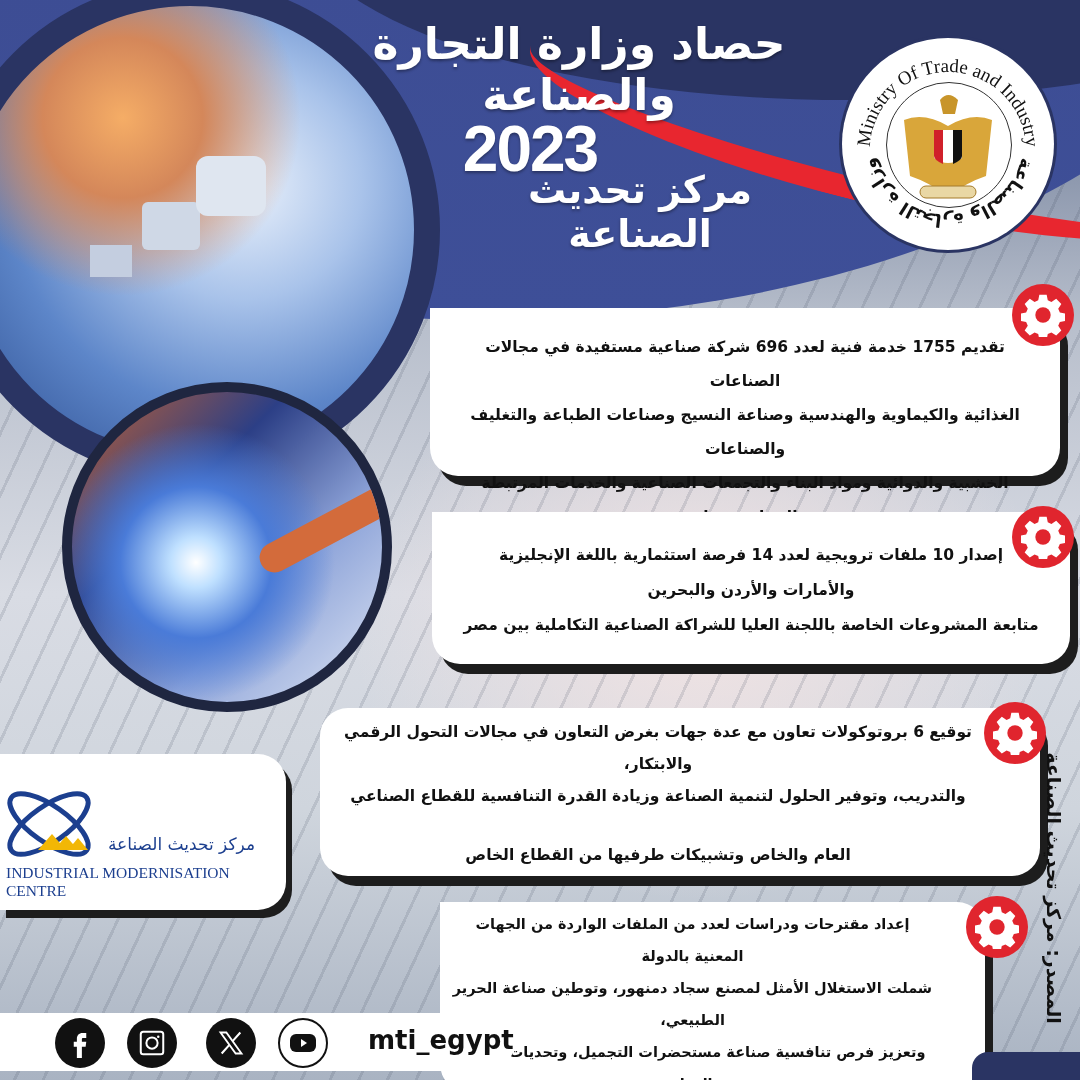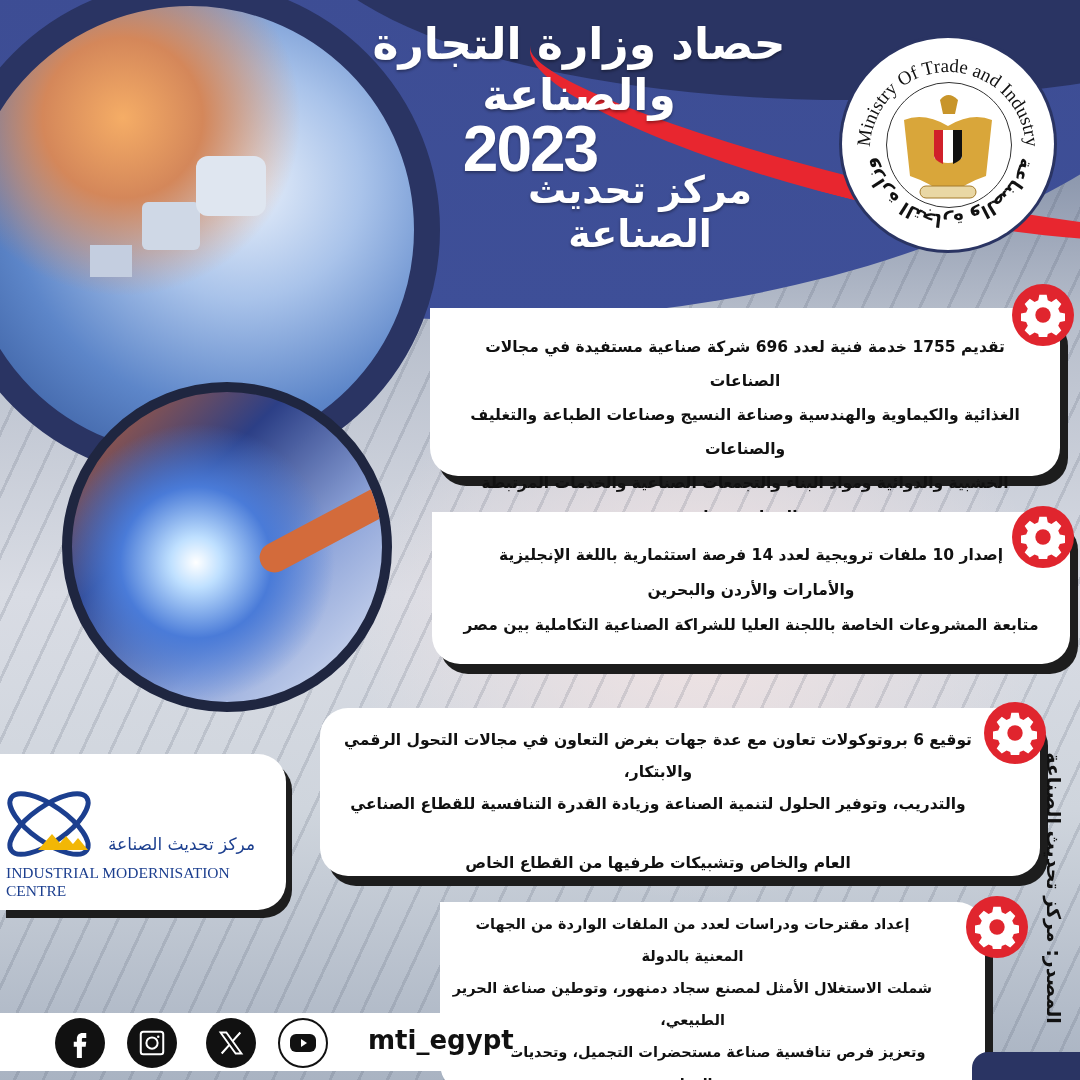--- a/index.html
+++ b/index.html
@@ -30,21 +30,21 @@
                linear-gradient(135deg,#c2602e 0%,#2c3f86 35%,#8ea4d9 65%,#dfe6f4 100%);}
   .photo2 .arm{position:absolute;left:180px;top:120px;width:160px;height:30px;border-radius:15px;background:#d36b3b;transform:rotate(-28deg);}
   
   .card{position:absolute;background:#fff;border-radius:28px;box-shadow:8px 10px 0 #1d1d1d;direction:rtl;text-align:center;color:#111;font-weight:bold;}
   .card p{margin:0;}
   .c1{left:430px;top:308px;width:630px;height:168px;border-top-left-radius:0;}
   .c1 .txt{padding:22px 22px 0 22px;font-size:15.5px;line-height:34px;}
   .c2{left:412px;top:512px;width:638px;height:152px;border-top-left-radius:0;margin-left:20px;}
   .c2 .txt{padding:26px 20px 0 20px;font-size:15.5px;line-height:35px;}
   .c3{left:320px;top:708px;width:720px;height:168px;}
-  .c3 .txt{padding:16px 62px 0 18px;font-size:15.5px;line-height:32px;}
+  .c3 .txt{padding:8px 62px 0 18px;font-size:15.5px;line-height:32px;}
   .c4{left:440px;top:902px;width:545px;height:190px;border-top-left-radius:0;}
   .c4 .txt{padding:6px 50px 0 10px;font-size:14.5px;line-height:32px;}
   .gear{position:absolute;width:62px;height:62px;border-radius:50%;background:#e0252e;display:flex;align-items:center;justify-content:center;}
   
   .imc{position:absolute;left:0;top:754px;width:286px;height:156px;background:#fff;border-radius:0 28px 28px 0;box-shadow:6px 8px 0 #1d1d1d;}
   .imc-ar{position:absolute;left:108px;top:80px;font-size:17px;color:#1c3f8f;direction:rtl;}
   .imc-en{position:absolute;left:6px;top:110px;font-family:"Liberation Serif",serif;font-size:15.5px;color:#1c3f8f;letter-spacing:0;}
   
   .social{position:absolute;left:0;top:1013px;width:515px;height:58px;background:#fff;border-radius:0 30px 30px 0;}
   .sicon{position:absolute;top:5px;width:50px;height:50px;border-radius:50%;background:#111;display:flex;align-items:center;justify-content:center;}

